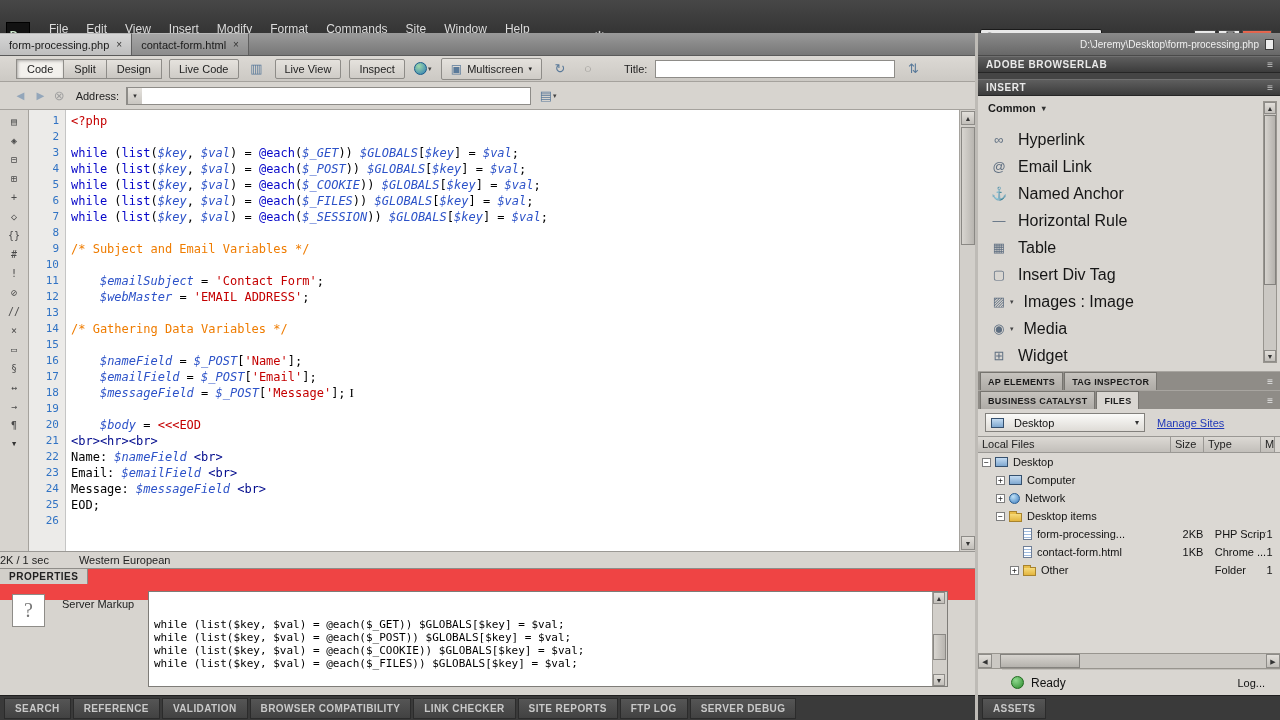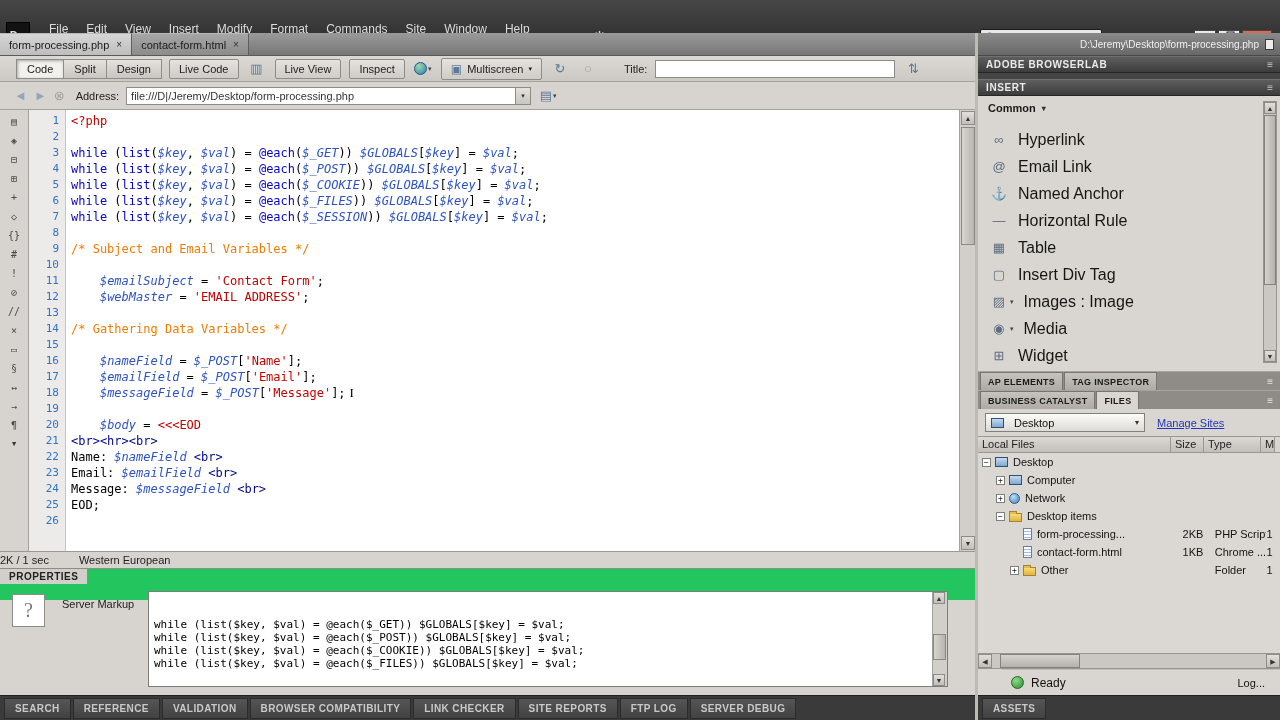--- a/index.html
+++ b/index.html
@@ -165,21 +165,21 @@
   .vs-thumb { position:absolute; left:1px; top:17px; width:14px; height:118px;
     background:linear-gradient(90deg,#D8D5D0,#B8B5B0); border:1px solid #8A8884; }
 
   
   .statusbar { position:absolute; left:0; top:551px; width:975px; height:17px; background:#D7D4CF;
     border-top:1px solid #9A9894; display:flex; align-items:center; justify-content:flex-start; gap:30px;
     padding-right:18px; font-size:11px; color:#222; }
 
   
   .properties { position:absolute; left:0; top:568px; width:975px; height:127px; background:#D7D4CF; }
-  .prop-head { position:relative; height:32px; background:#22c55e; border-top:1px solid #8E8C88; }
+  .prop-head { position:relative; height:32px; background:#ef4444; border-top:1px solid #8E8C88; }
   .prop-tab { position:absolute; left:0; top:0; height:15px; background:#D2CFCA; border-right:1px solid #8E8C88;
     padding:0 9px; font:bold 10px/15px "Liberation Sans",sans-serif; color:#222; letter-spacing:0.5px; }
   .prop-body { position:absolute; left:0; top:15px; right:0; bottom:0; }
   .prop-q { position:absolute; left:12px; top:11px; width:33px; height:33px; background:#FFF; border:1px solid #8E8C88;
     font:20px/31px "Liberation Serif",serif; color:#777; text-align:center; }
   .prop-label { position:absolute; left:62px; top:15px; font-size:11px; color:#222; }
   .prop-preview { position:absolute; left:148px; top:8px; width:800px; height:96px; background:#FFF; border:1px solid #7E7C78; }
   #prop-lines { position:absolute; left:5px; top:26px; right:18px; font:11px "DejaVu Sans Mono",monospace;
     line-height:13px; color:#000; white-space:pre; overflow:hidden; }
   .prop-scroll { position:absolute; right:0; top:0; width:15px; height:100%; background:#D2CFCA; border-left:1px solid #A5A29D; }
@@ -294,21 +294,20 @@
     <input class="title-input" value="" style="">
     <div class="tico">⇅</div>
   </div>
 
   <div class="addressbar">
     <span class="nav-ico">◄</span>
     <span class="nav-ico">►</span>
     <span class="stop-ico">⊗</span>
     <span class="addr-label">Address:</span>
     <div class="addr-wrap">
-      <input class="addr-input" value="file:///D|/Jeremy/Desktop/form-processing.php" style="">
       <div class="combo-arrow">▾</div>
     </div>
     <div class="tico">
       <span style="color:#5A7A9A;">▤</span>
       <span class="dd">▾</span>
     </div>
   </div>
 
   <div class="editor-wrap">
     <div class="coding-strip" id="coding-strip">

